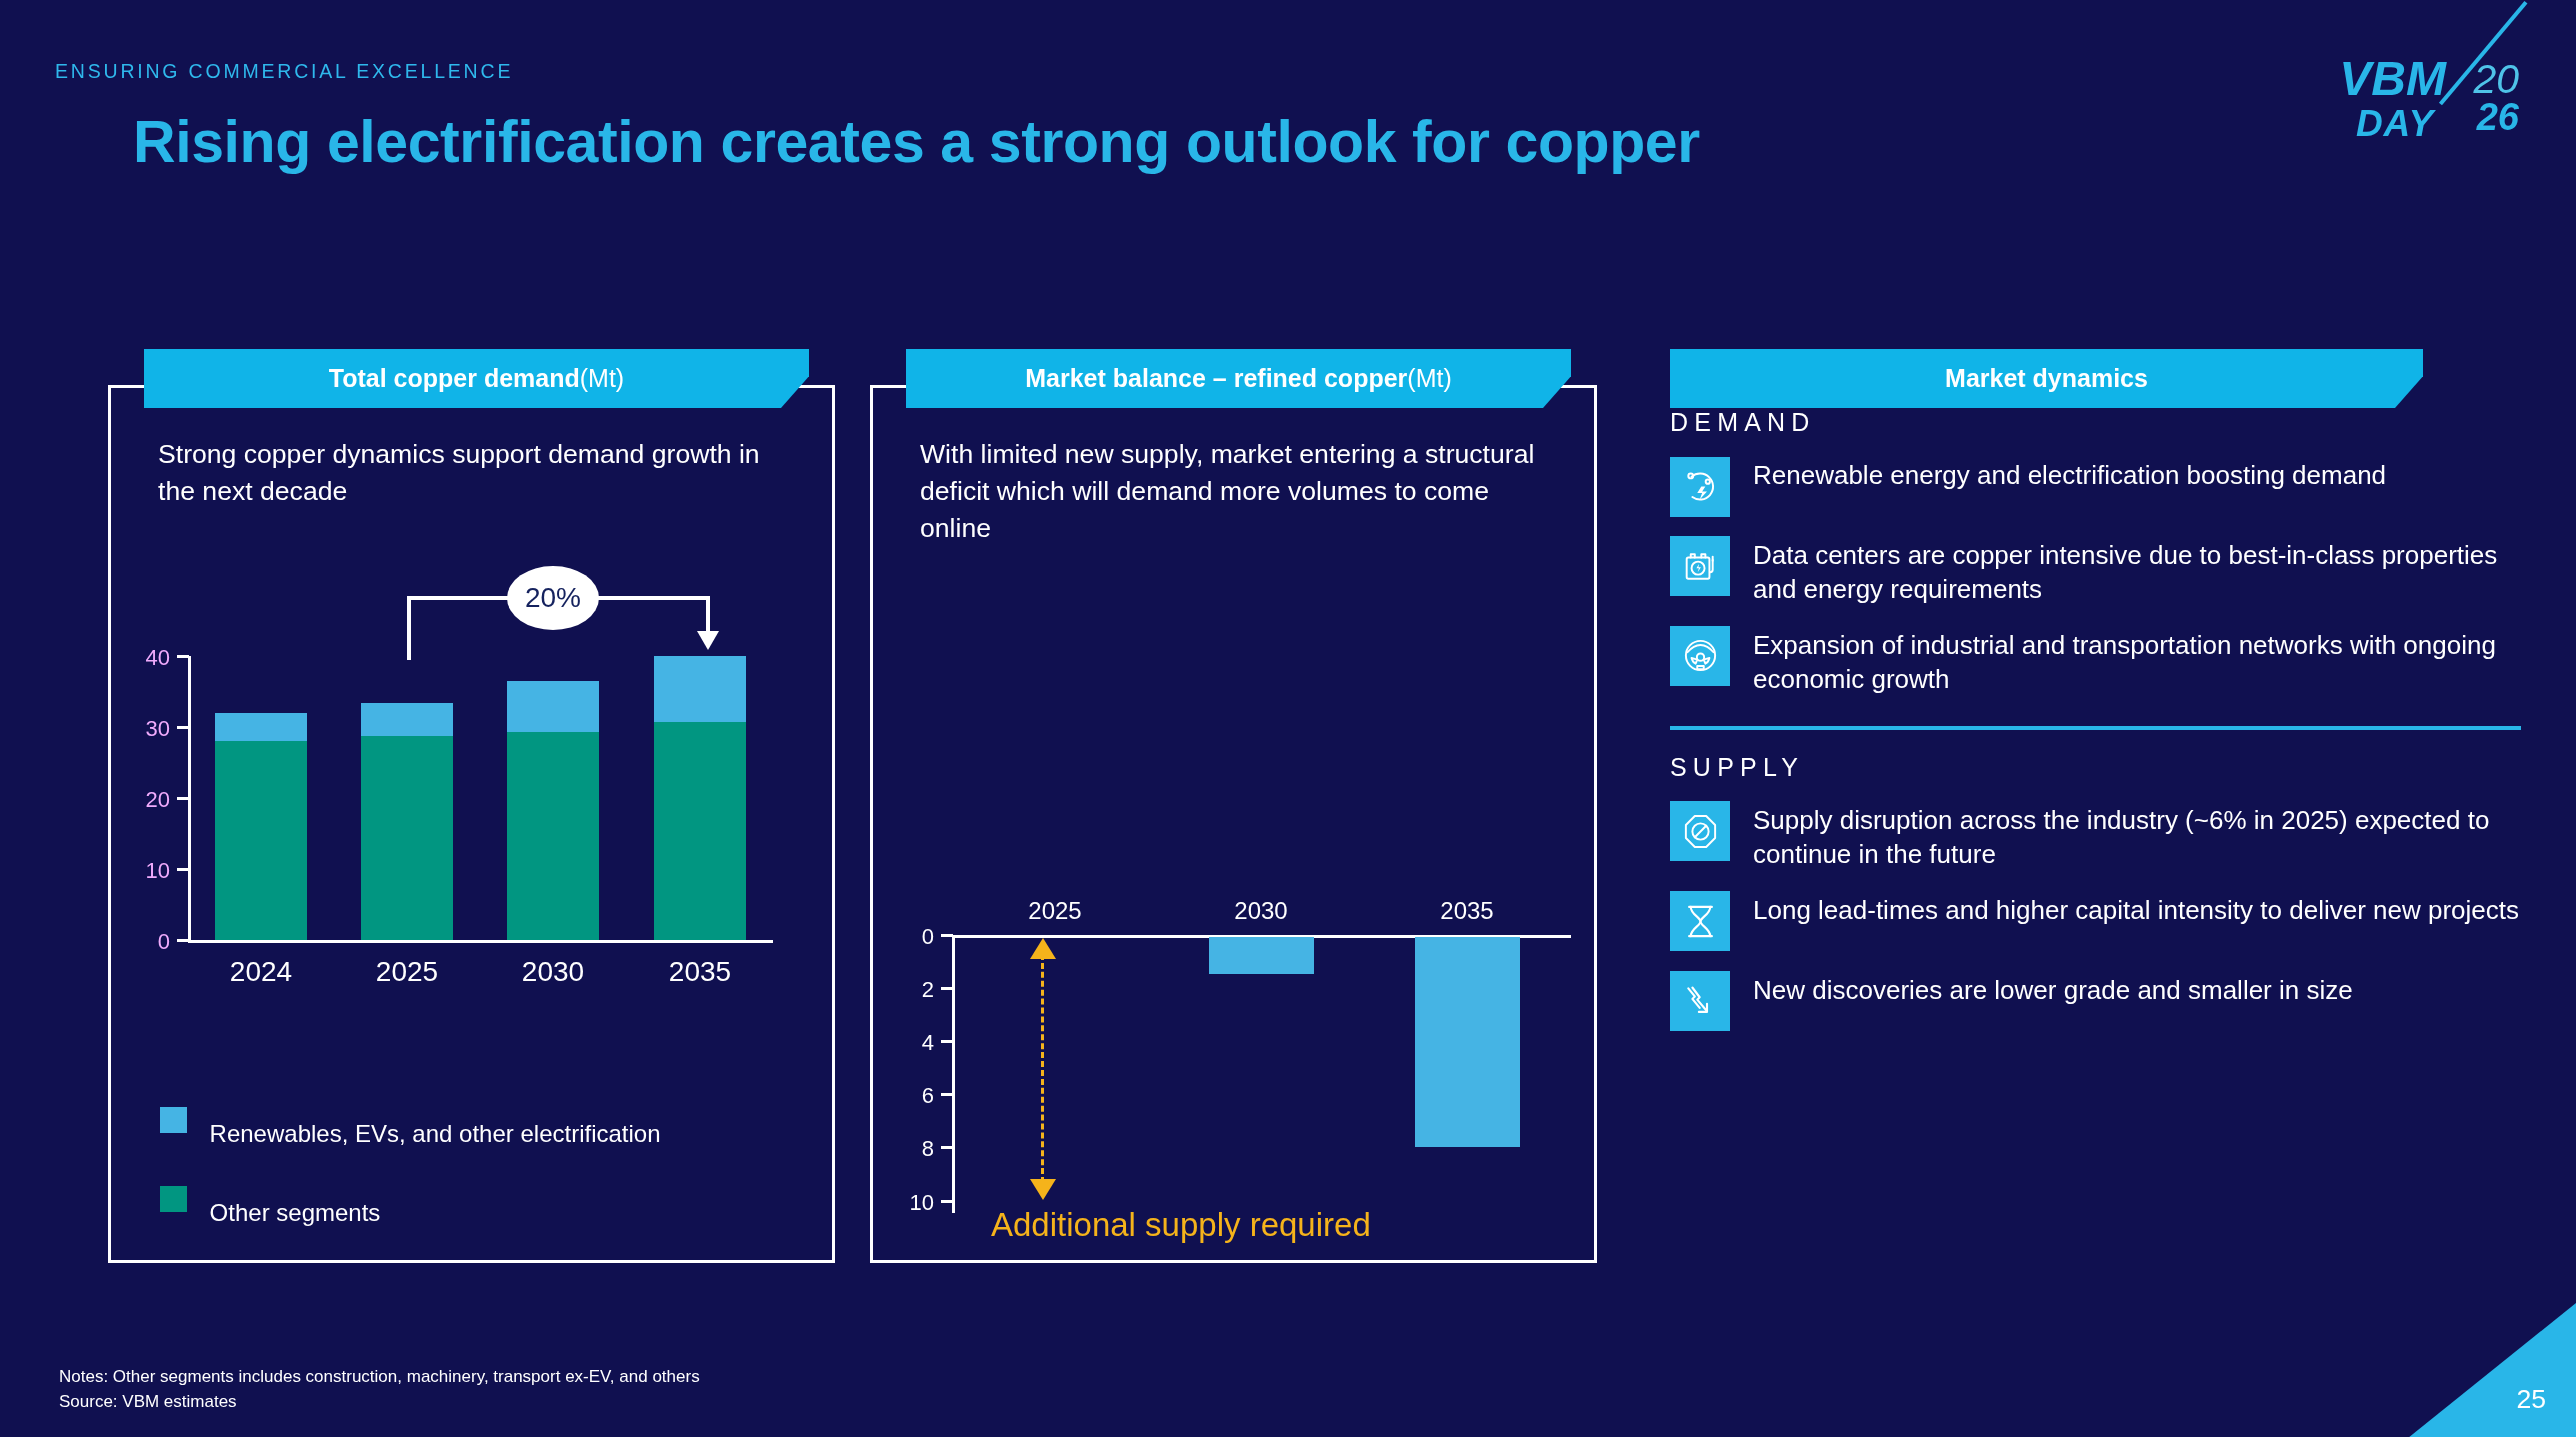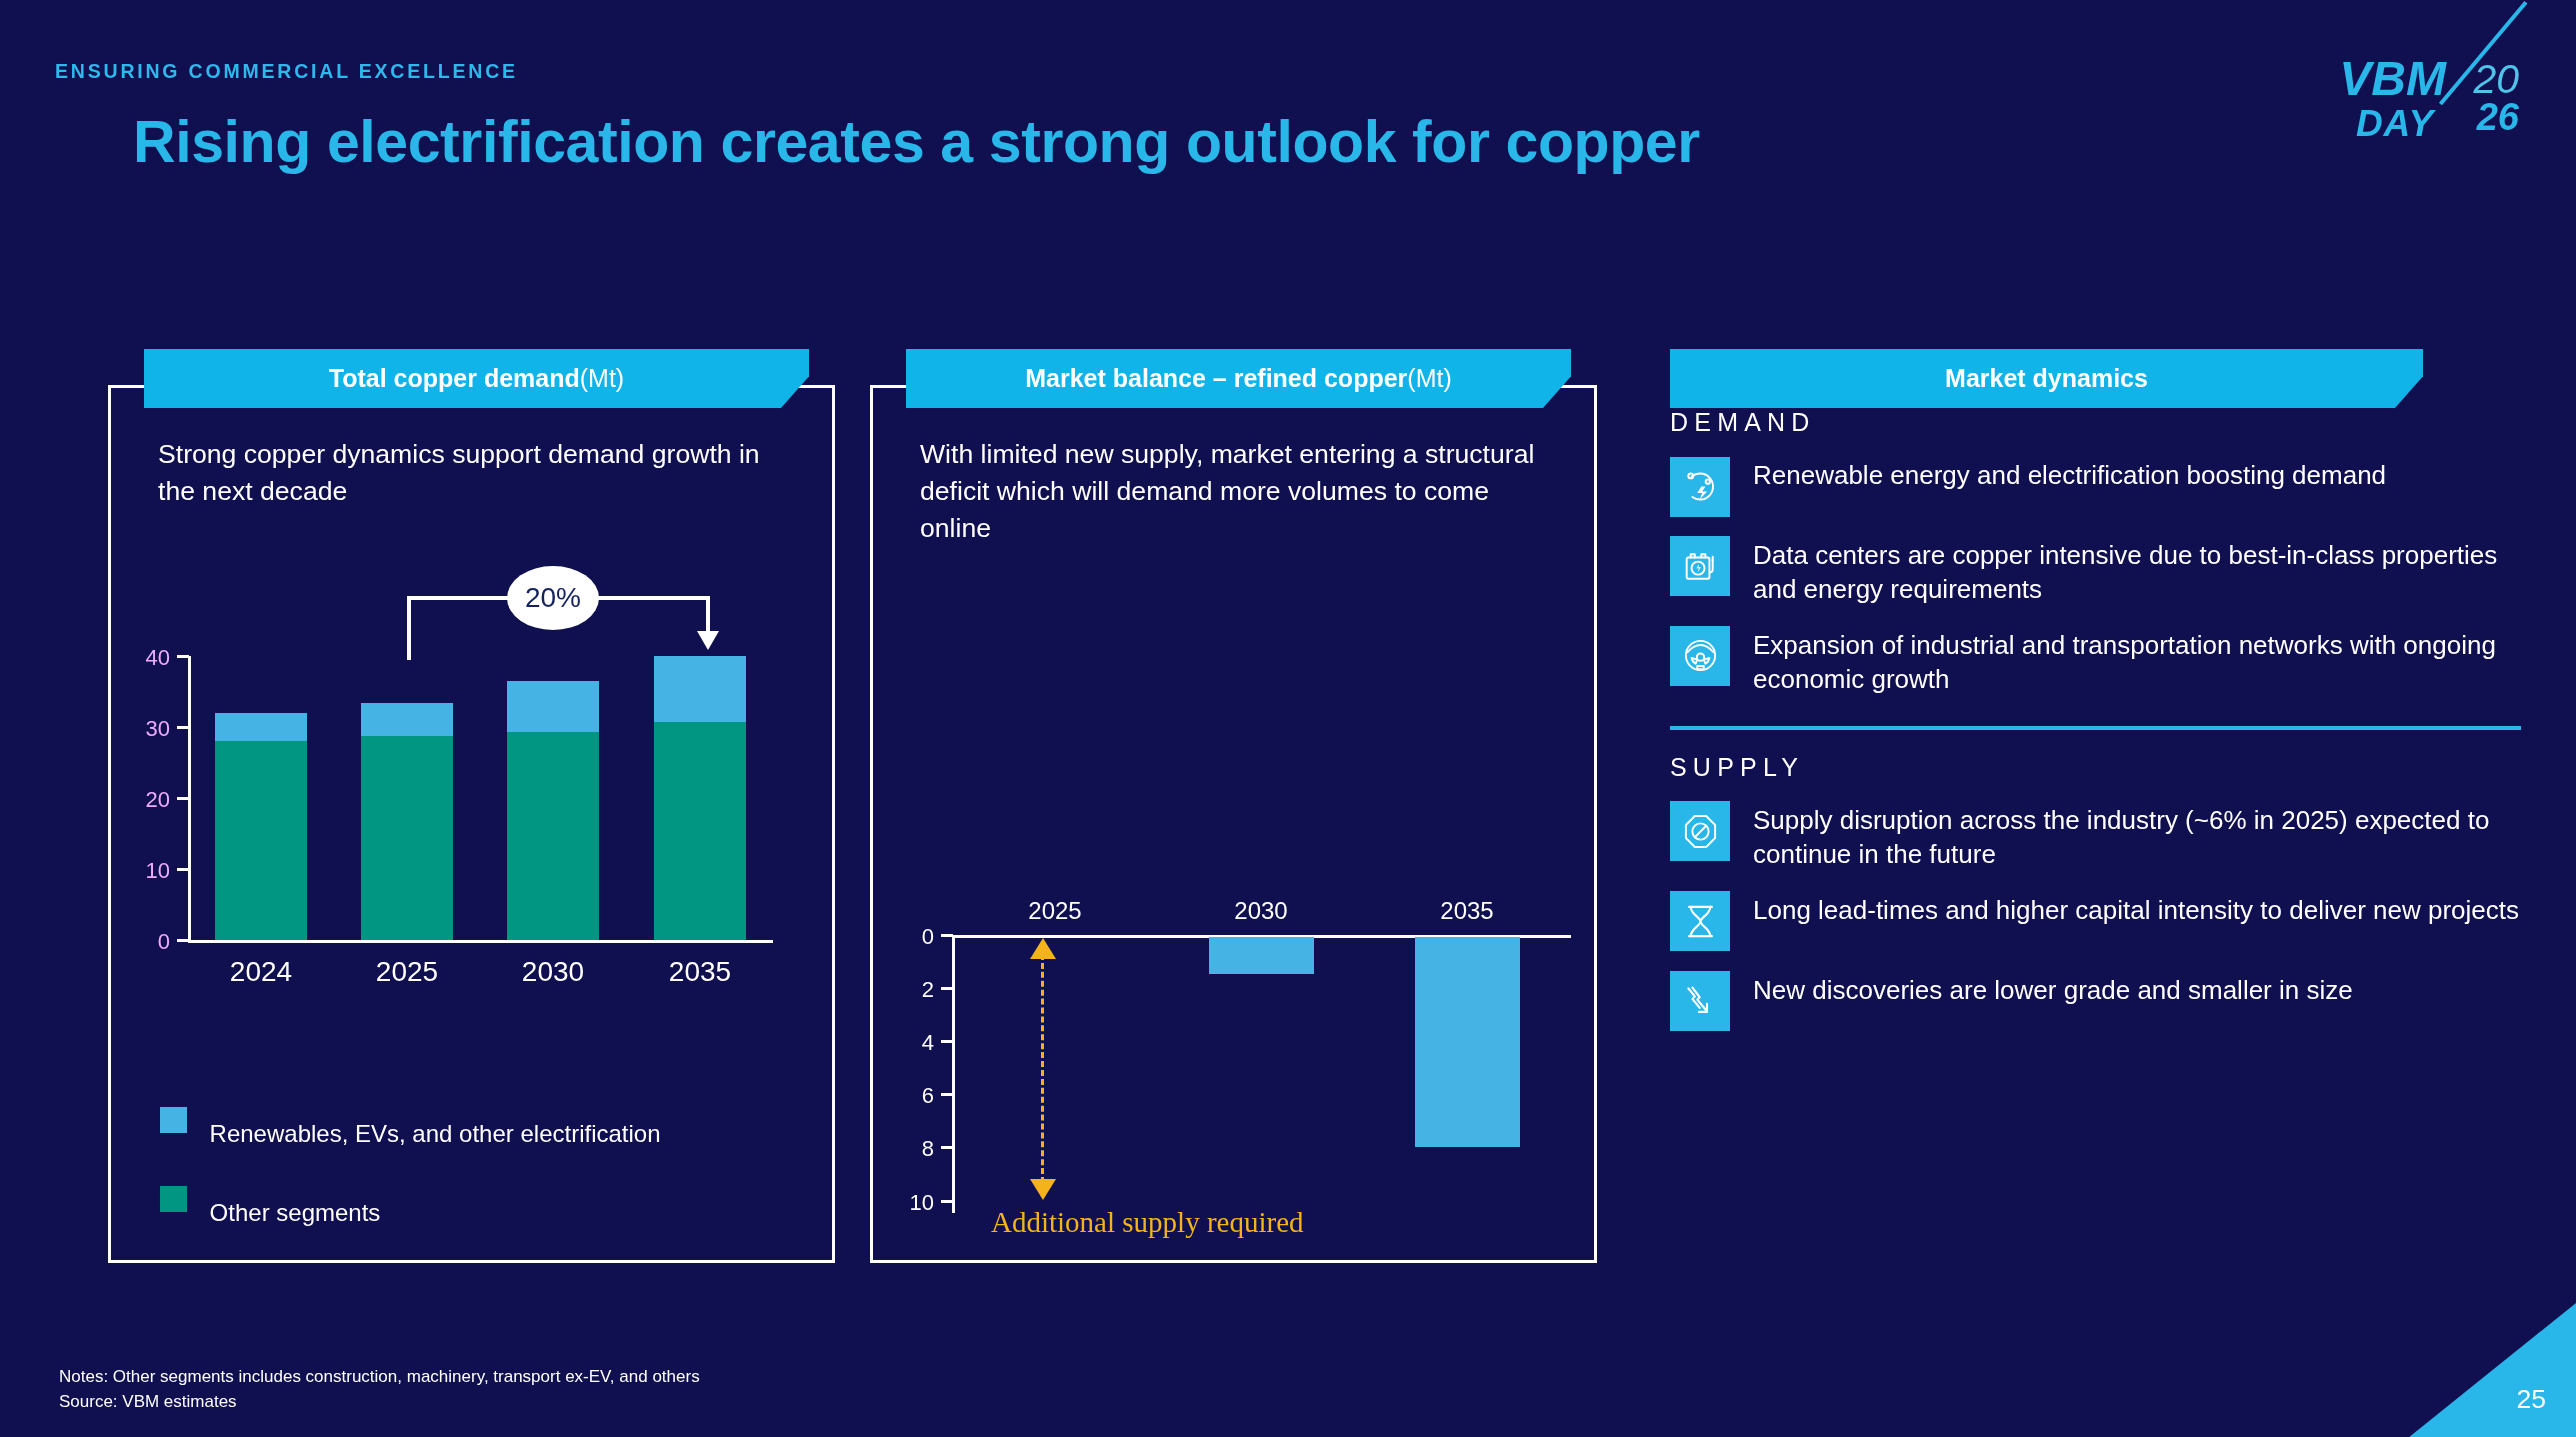--- a/index.html
+++ b/index.html
@@ -7,21 +7,21 @@
     width: 2576px; height: 1438px;
     background: #101050;
     font-family: "Liberation Sans", sans-serif;
     overflow: hidden;
   }
   .slide { position: relative; width: 2576px; height: 1438px; background: #101050; }
 
   
   .eyebrow {
     position: absolute; left: 55px; top: 60px;
-    font-size: 19.5px; font-weight: 700; letter-spacing: 2.8px;
+    font-size: 19.5px; font-weight: 400; letter-spacing: 2.8px;
     color: #2FB8EC; text-transform: uppercase;
   }
   .slide-title {
     position: absolute; left: 133px; top: 108px;
     font-size: 59px; font-weight: 700; color: #29B6E8;
     letter-spacing: -0.4px; white-space: nowrap;
   }
 
   
   .logo { position: absolute; right: 57px; top: 55px; width: 266px; height: 98px; }
@@ -140,21 +140,21 @@
     border-left: 13.3px solid transparent; border-right: 13.3px solid transparent;
     border-bottom: 21px solid #F5B31B;
   }
   .supply-arrow-down {
     position: absolute; left: 160px; top: 794px; width: 0; height: 0;
     border-left: 13.3px solid transparent; border-right: 13.3px solid transparent;
     border-top: 21px solid #F5B31B;
   }
   .supply-caption {
     position: absolute; left: 121px; top: 821px;
-    color: #F5B31B; font-size: 29px; font-family: Liberation Serif, serif;
+    color: #F5B31B; font-size: 33px;
   }
 
   
   .md { position: absolute; left: 1670px; top: 408px; width: 886px; }
   .md-section-title {
     color: #FFFFFF; font-size: 25px; letter-spacing: 6.2px; font-weight: 400;
   }
   .md-item { display: flex; align-items: flex-start; margin-top: 19.5px; }
   .md-icon {
     flex: 0 0 auto; width: 60px; height: 60px; background: #29B6E8;

